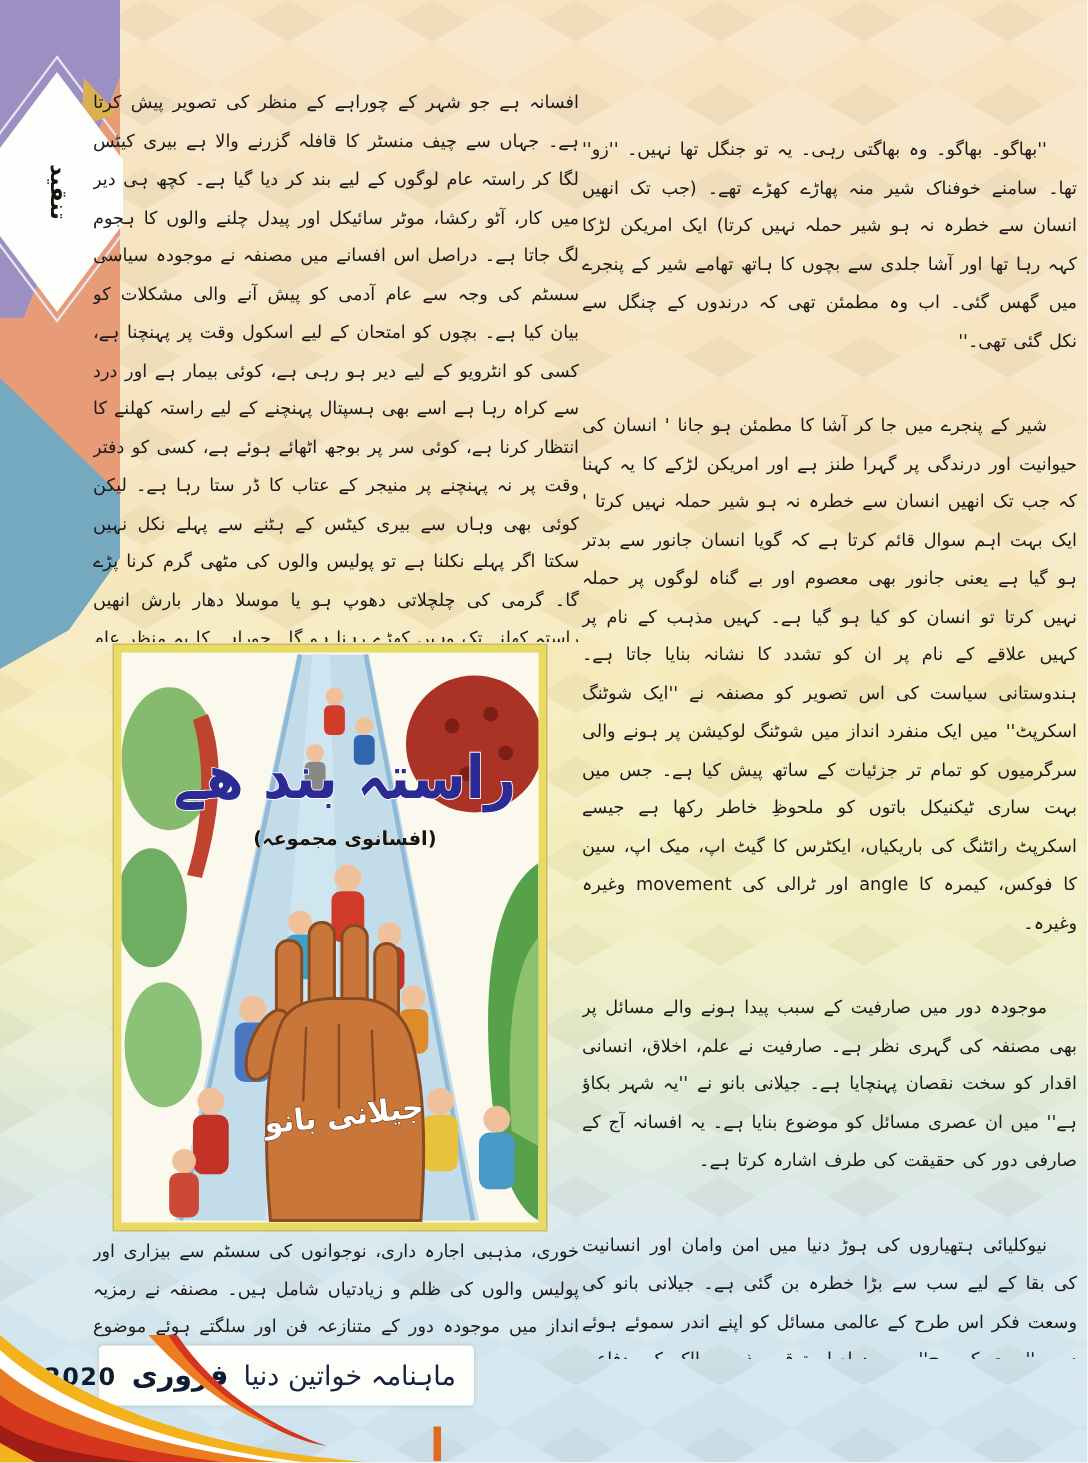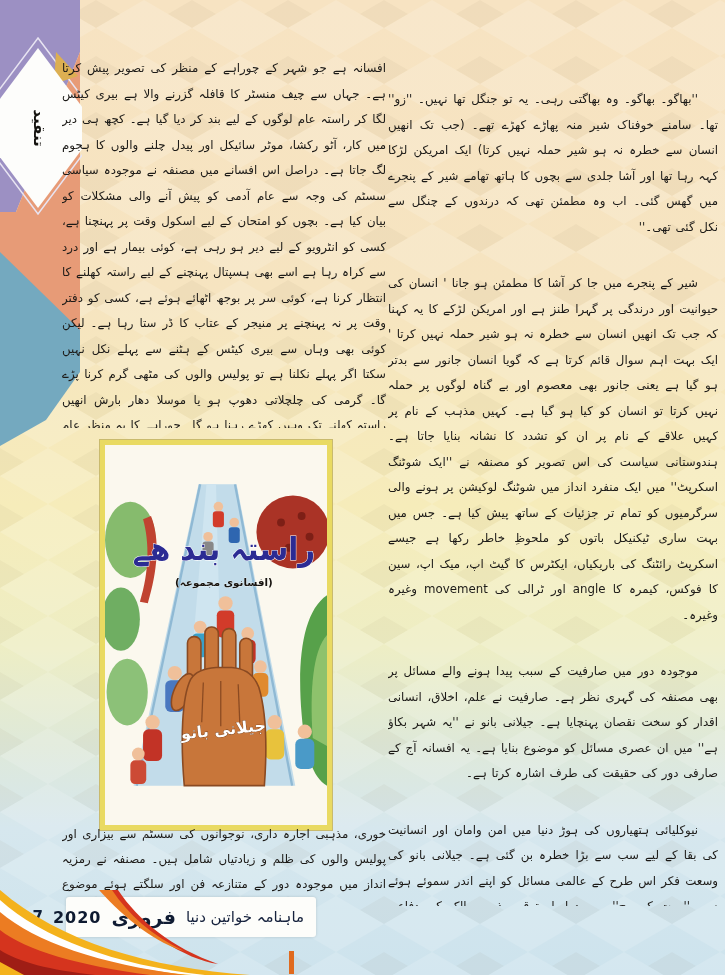--- a/index.html
+++ b/index.html
@@ -10,33 +10,33 @@
   }
   .facet-layer{position:absolute;inset:0;pointer-events:none;}
   .col{position:absolute;direction:rtl;text-align:justify;color:#1c1a17;}
   .col p{margin:0;font-size:11.8px;line-height:25.5px;word-spacing:1px;}
   .col p.indent{text-indent:20px;margin-top:31px;}
   .col-right{left:388px;top:56px;width:330px;height:850px;overflow:hidden;}
   .col-left-top{left:62px;top:56px;width:324px;height:372px;overflow:hidden;}
   .col-left-bottom{left:62px;top:822px;width:324px;height:74px;overflow:hidden;}
   .col-left-bottom p{line-height:25px;}
   .cover{
-    position:absolute;left:76px;top:440px;width:232px;height:390px;
-    border:5px solid #e9da62;outline:1px solid #c9ba6e;background:#fbf8ee;box-sizing:border-box;margin-left:24px;
+    position:absolute;left:76px;top:430px;width:288px;height:390px;
+    border:5px solid #e9da62;outline:1px solid #c9ba6e;background:#fbf8ee;box-sizing:border-box;
   }
   .cover svg{display:block;width:100%;height:100%;}
   .side-strip{position:absolute;left:0;top:0;}
   .swoosh{position:absolute;left:0;bottom:0;}
   .swoosh-tip{position:absolute;left:289px;top:951px;width:5px;height:23px;background:#e06a1e;}
   .footer-bar{
     position:absolute;left:66px;top:897px;width:250px;height:40px;background:#fdfdfa;
     border-radius:3px;display:flex;direction:rtl;align-items:center;gap:10px;
     padding:0 12px;box-sizing:border-box;box-shadow:0 0 3px rgba(0,0,0,.15);
   }
-  .footer-bar .mag{font-size:15px;color:#16223d;white-space:nowrap;}
+  .footer-bar .mag{font-size:18px;color:#16223d;white-space:nowrap;}
   .footer-bar .month{font-size:19px;font-weight:bold;color:#101c33;white-space:nowrap;}
   .footer-bar .year{font-size:16px;font-weight:bold;color:#0e1a30;letter-spacing:1px;}
   .footer-bar .pagenum{font-size:15px;font-weight:bold;color:#10203a;margin-inline-start:auto;}
 </style>
 </head>
 <body>
 
 <div class="page">
 
   <svg class="facet-layer" width="725" height="975">

